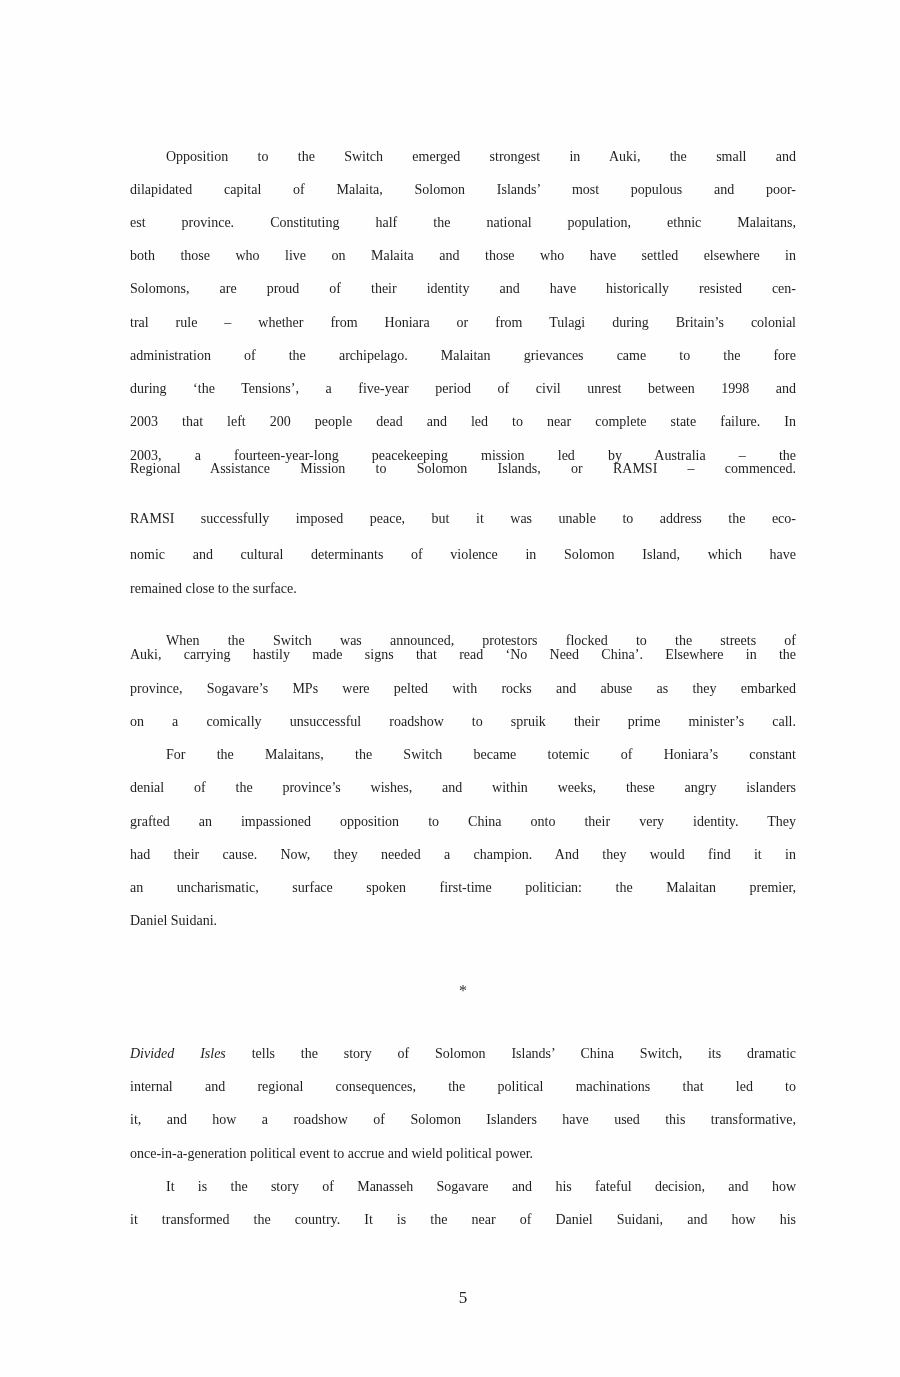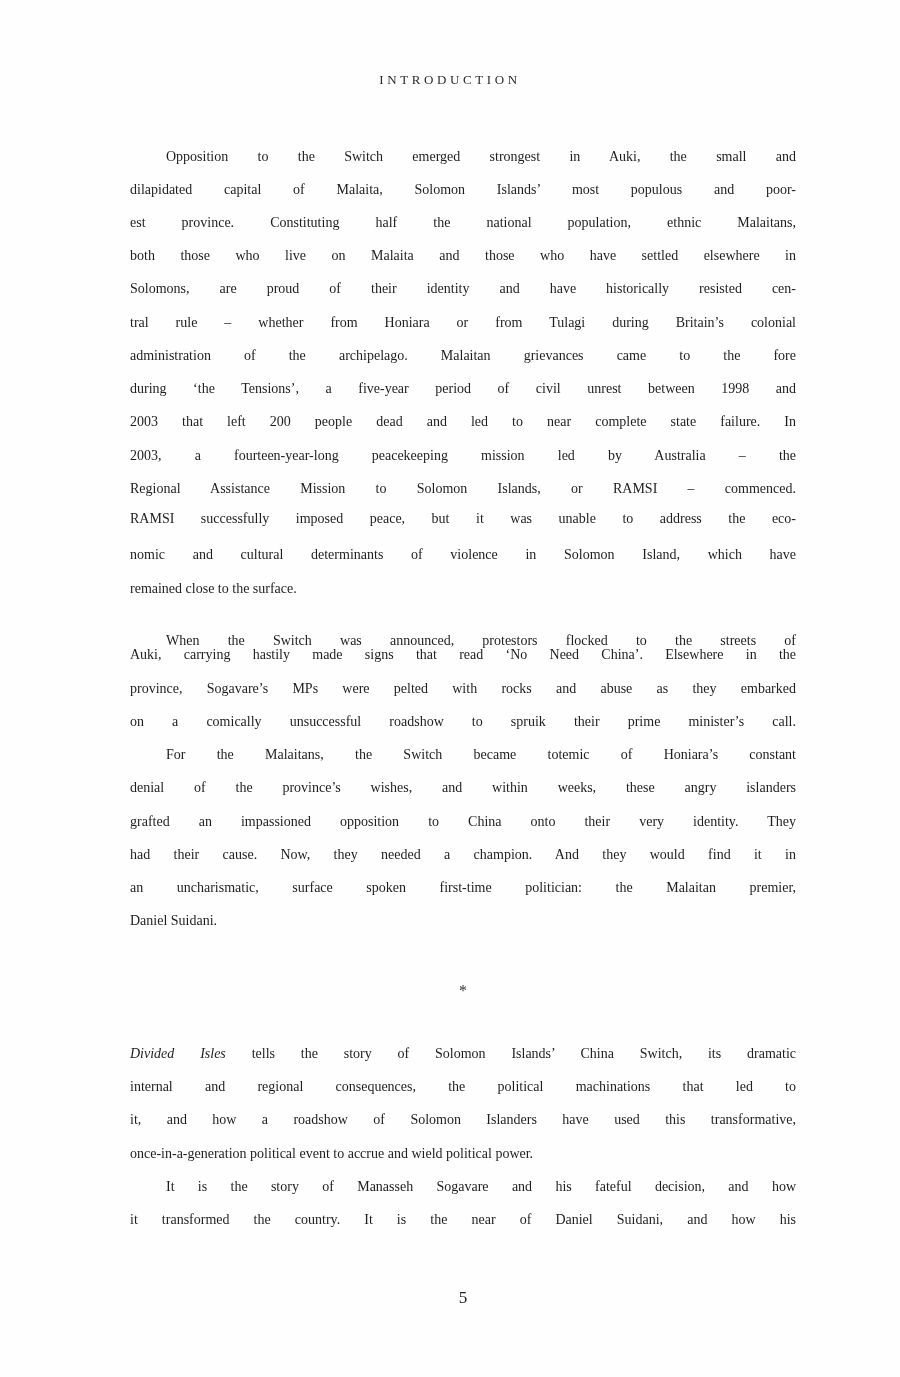--- a/index.html
+++ b/index.html
@@ -25,34 +25,33 @@
     }
     .folio {
       position: absolute; left: 0; width: 926px; top: 1288px; text-align: center;
       font-family: "Liberation Serif", "DejaVu Serif", serif; font-size: 17px; color: #222;
     }
   </style>
 </head>
 <body>
 
 <div class="page">
-  <div class="running-head">INTRODUCTION</div>
 
   <div>
     <div class="line indent" style="top:142px">Opposition to the Switch emerged strongest in Auki, the small and</div>
     <div class="line" style="top:175px">dilapidated capital of Malaita, Solomon Islands’ most populous and poor-</div>
     <div class="line" style="top:208px">est province. Constituting half the national population, ethnic Malaitans,</div>
     <div class="line" style="top:241px">both those who live on Malaita and those who have settled elsewhere in</div>
     <div class="line" style="top:274px">Solomons, are proud of their identity and have historically resisted cen-</div>
     <div class="line" style="top:308px">tral rule – whether from Honiara or from Tulagi during Britain’s colonial</div>
     <div class="line" style="top:341px">administration of the archipelago. Malaitan grievances came to the fore</div>
     <div class="line" style="top:374px">during ‘the Tensions’, a five-year period of civil unrest between 1998 and</div>
     <div class="line" style="top:407px">2003 that left 200 people dead and led to near complete state failure. In</div>
     <div class="line" style="top:441px">2003, a fourteen-year-long peacekeeping mission led by Australia – the</div>
-    <div class="line" style="top:474px">Regional Assistance Mission to Solomon Islands, or RAMSI – commenced.</div>
+    <div class="line" style="top:454px">Regional Assistance Mission to Solomon Islands, or RAMSI – commenced.</div>
     <div class="line" style="top:504px">RAMSI successfully imposed peace, but it was unable to address the eco-</div>
     <div class="line" style="top:540px">nomic and cultural determinants of violence in Solomon Island, which have</div>
     <div class="line last" style="top:574px">remained close to the surface.</div>
   </div>
 
   <div>
     <div class="line indent" style="top:626px">When the Switch was announced, protestors flocked to the streets of</div>
     <div class="line" style="top:640px">Auki, carrying hastily made signs that read ‘No Need China’. Elsewhere in the</div>
     <div class="line" style="top:674px">province, Sogavare’s MPs were pelted with rocks and abuse as they embarked</div>
     <div class="line" style="top:707px">on a comically unsuccessful roadshow to spruik their prime minister’s call.</div>

